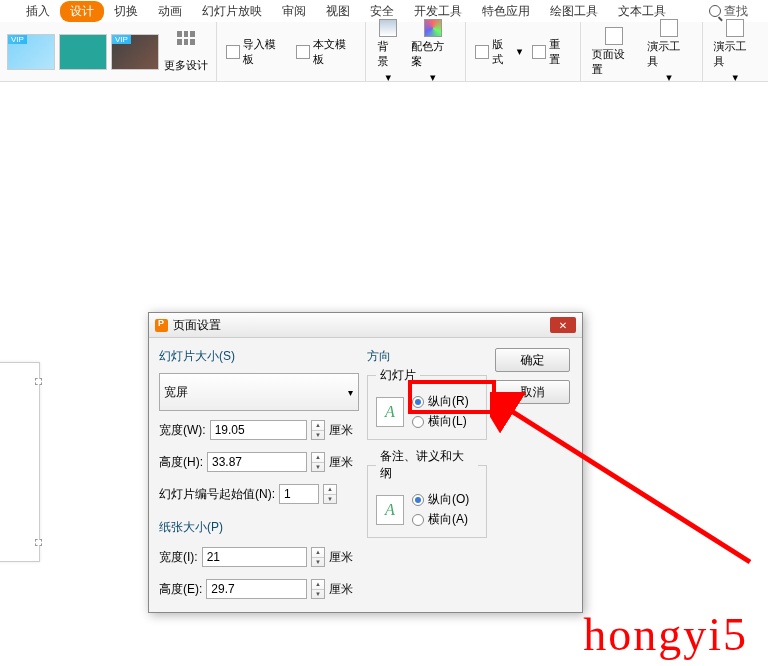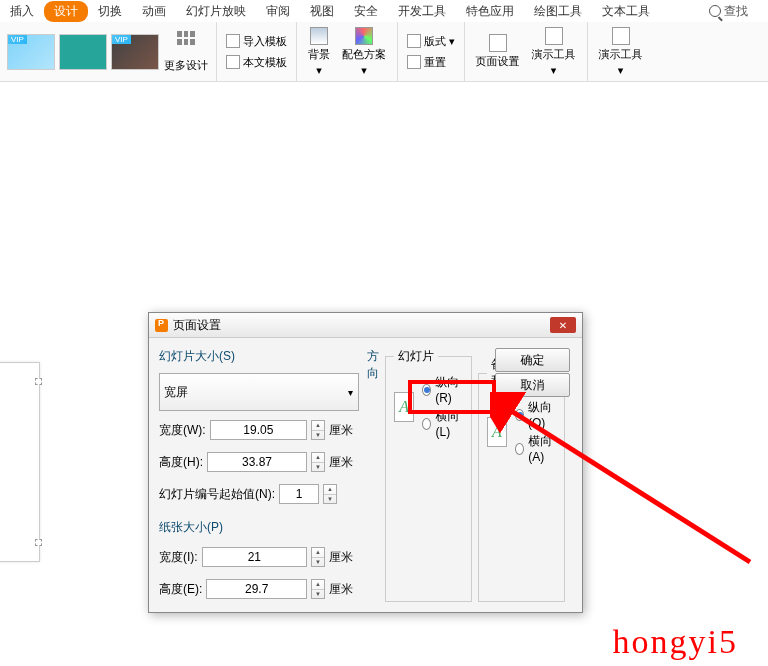--- a/index.html
+++ b/index.html
@@ -1,75 +1,75 @@
 <!DOCTYPE html>
 <html><head>
 <meta charset="utf-8">
 <style>
 * { box-sizing: border-box; margin: 0; padding: 0; font-family: "Microsoft YaHei", sans-serif; }
 body { background: #fff; width: 768px; height: 666px; position: relative; overflow: hidden; }
 
-.tabs { display: flex; background: #fff; height: 22px; align-items: center; font-size: 12px; }
+.tabs { display: flex; background: #fff; height: 22px; align-items: center; font-size: 12px; padding-left: 16px; }
 .tab { padding: 2px 10px; color: #333; cursor: pointer; }
 .tab.active { background: #f57c00; color: #fff; border-radius: 9px; }
 .search-area { margin-left: auto; padding-right: 20px; display: flex; align-items: center; color: #555; }
 .search-icon { width: 12px; height: 12px; border: 1.5px solid #555; border-radius: 50%; margin-right: 3px; position: relative; }
 .search-icon::after { content: ''; position: absolute; width: 5px; height: 1.5px; background: #555; bottom: -3px; right: -3px; transform: rotate(45deg); }
 
 .ribbon { display: flex; background: #fafafa; height: 60px; border-bottom: 1px solid #ddd; align-items: center; font-size: 11px; }
 .ribbon-group { display: flex; align-items: center; height: 100%; padding: 0 5px; border-right: 1px solid #ddd; }
 .ribbon-group:last-child { border-right: none; }
 .thumb { width: 48px; height: 36px; margin: 2px; border: 1px solid #ccc; position: relative; cursor: pointer; text-align: right; }
 .thumb .vip { position: absolute; top: 0; left: 0; background: linear-gradient(135deg,#4fc3f7,#29b6f6); color: #fff; font-size: 8px; padding: 0 3px; }
 .thumb1 { background: linear-gradient(135deg,#81d4fa,#b3e5fc); }
 .thumb2 { background: #26a69a; }
 .thumb3 { background: linear-gradient(135deg,#424242,#795548); }
 .more-design { display: flex; flex-direction: column; align-items: center; justify-content: center; width: 50px; gap: 13px; cursor: pointer; }
 .more-design .icon { width: 18px; height: 14px; display: grid; grid-template-columns: repeat(3,1fr); grid-template-rows: repeat(2,1fr); gap: 2px; }
 .more-design .icon div { background: #888; }
 .ribbon-btn { display: flex; flex-direction: column; align-items: center; justify-content: center; padding: 2px 6px; gap: 2px; cursor: pointer; }
 .ribbon-btn-row { display: flex; align-items: center; gap: 3px; cursor: pointer; padding: 2px 4px; }
-.ribbon-btn-col { display: flex; flex-direction: column; gap: 2px; }
+.ribbon-btn-col { display: flex; flex-direction: row; gap: 2px; }
 .ribbon-icon { width: 18px; height: 18px; border: 1px solid #999; background: #fff; }
 .ribbon-icon.sm { width: 14px; height: 14px; }
 
 .canvas-area { background: #fff; position: relative; width: 100%; height: 584px; }
 .slide-edge { position: absolute; left: -120px; top: 280px; width: 160px; height: 200px; border: 1px solid #ccc; background: #fff; box-shadow: 0 0 3px rgba(0,0,0,0.1); }
 .slide-edge::before { content: ''; position: absolute; right: -3px; top: 15px; width: 5px; height: 5px; border: 1px dashed #999; background: #fff; }
 .slide-edge::after { content: ''; position: absolute; right: -3px; bottom: 15px; width: 5px; height: 5px; border: 1px dashed #999; background: #fff; }
 
 .dialog { position: absolute; left: 148px; top: 230px; width: 435px; background: #f4f4f4; border: 1px solid #888; box-shadow: 2px 2px 10px rgba(0,0,0,0.3); font-size: 12px; }
 .titlebar { height: 25px; background: linear-gradient(#fdfdfd,#e8e8e8); border-bottom: 1px solid #ccc; display: flex; align-items: center; padding: 0 6px; }
 .titlebar .title-icon { width: 13px; height: 13px; background: #f57c00; border-radius: 2px; margin-right: 5px; position: relative; }
 .titlebar .title-icon::after { content: 'P'; color: #fff; font-size: 9px; font-weight: bold; position: absolute; left: 3px; top: -1px; }
 .close-btn { margin-left: auto; width: 26px; height: 16px; background: #c0392b; color: #fff; display: flex; align-items: center; justify-content: center; border-radius: 2px; font-size: 10px; cursor: pointer; }
 .dialog-body { padding: 10px; display: flex; gap: 8px; }
 .left-col { width: 200px; display: flex; flex-direction: column; gap: 6px; }
-.right-col { width: 120px; display: flex; flex-direction: row; gap: 6px; }
-.btn-col { width: 75px; display: flex; flex-direction: column; gap: 1px; }
+.right-col { width: 120px; display: flex; flex-direction: column; }
+.btn-col { width: 75px; display: flex; flex-direction: column; gap: 8px; }
 .group-label { color: #0c4a6e; margin-bottom: 2px; }
 fieldset { border: 1px solid #ccc; padding: 6px 8px; }
 fieldset legend { padding: 0 4px; }
 .row { display: flex; align-items: center; gap: 4px; margin: 3px 0; }
 .row label { white-space: nowrap; }
-.textfield { flex: 1; min-width: 0; height: 20px; border: 1px solid #aaa; background: #fff; padding: 0 4px; font-size: 12px; text-align: center; }
+.textfield { flex: 1; min-width: 0; height: 20px; border: 1px solid #aaa; background: #fff; padding: 0 4px; font-size: 12px; }
 .combo { width: 100%; height: 38px; border: 1px solid #aaa; background: linear-gradient(#fff,#eee); display: flex; align-items: center; padding: 0 4px; position: relative; cursor: pointer; }
 .combo::after { content: '▾'; position: absolute; right: 5px; font-size: 10px; }
 .spinner { width: 14px; height: 20px; border: 1px solid #aaa; background: linear-gradient(#fff,#eee); display: flex; flex-direction: column; }
 .spinner div { flex: 1; display: flex; align-items: center; justify-content: center; font-size: 6px; color: #555; cursor: pointer; }
 .spinner div:first-child { border-bottom: 1px solid #ccc; }
 .unit { width: 30px; }
 .pic-icon { width: 28px; height: 30px; border: 1px solid #aaa; background: #fff; display: flex; align-items: center; justify-content: center; font-size: 16px; color: #4a6; font-family: serif; font-style: italic; }
 .radio-row { display: flex; align-items: center; gap: 4px; margin: 3px 0; cursor: pointer; }
 .radio-btn { width: 12px; height: 12px; border: 1px solid #888; border-radius: 50%; background: #fff; display: flex; align-items: center; justify-content: center; }
 .radio-btn.checked::after { content: ''; width: 6px; height: 6px; background: #3a7bd5; border-radius: 50%; }
 .dlg-btn { height: 24px; background: linear-gradient(#fdfdfd,#e4e4e4); border: 1px solid #999; display: flex; align-items: center; justify-content: center; cursor: pointer; border-radius: 2px; }
 .highlight-box { position: absolute; border: 4px solid #ff0000; pointer-events: none; }
 .arrow-svg { position: absolute; pointer-events: none; }
-.watermark { position: absolute; right: 30px; bottom: 5px; font-size: 34px; color: #ff0000; font-family: "Times New Roman", serif; letter-spacing: 2px; }
+.watermark { position: absolute; right: 20px; bottom: 5px; font-size: 46px; color: #ff0000; font-family: "Times New Roman", serif; letter-spacing: 2px; }
 </style>
 </head>
 <body>
 
 <div class="tabs">
   <div class="tab">插入</div>
   <div class="tab active">设计</div>
   <div class="tab">切换</div>
   <div class="tab">动画</div>
   <div class="tab">幻灯片放映</div>

